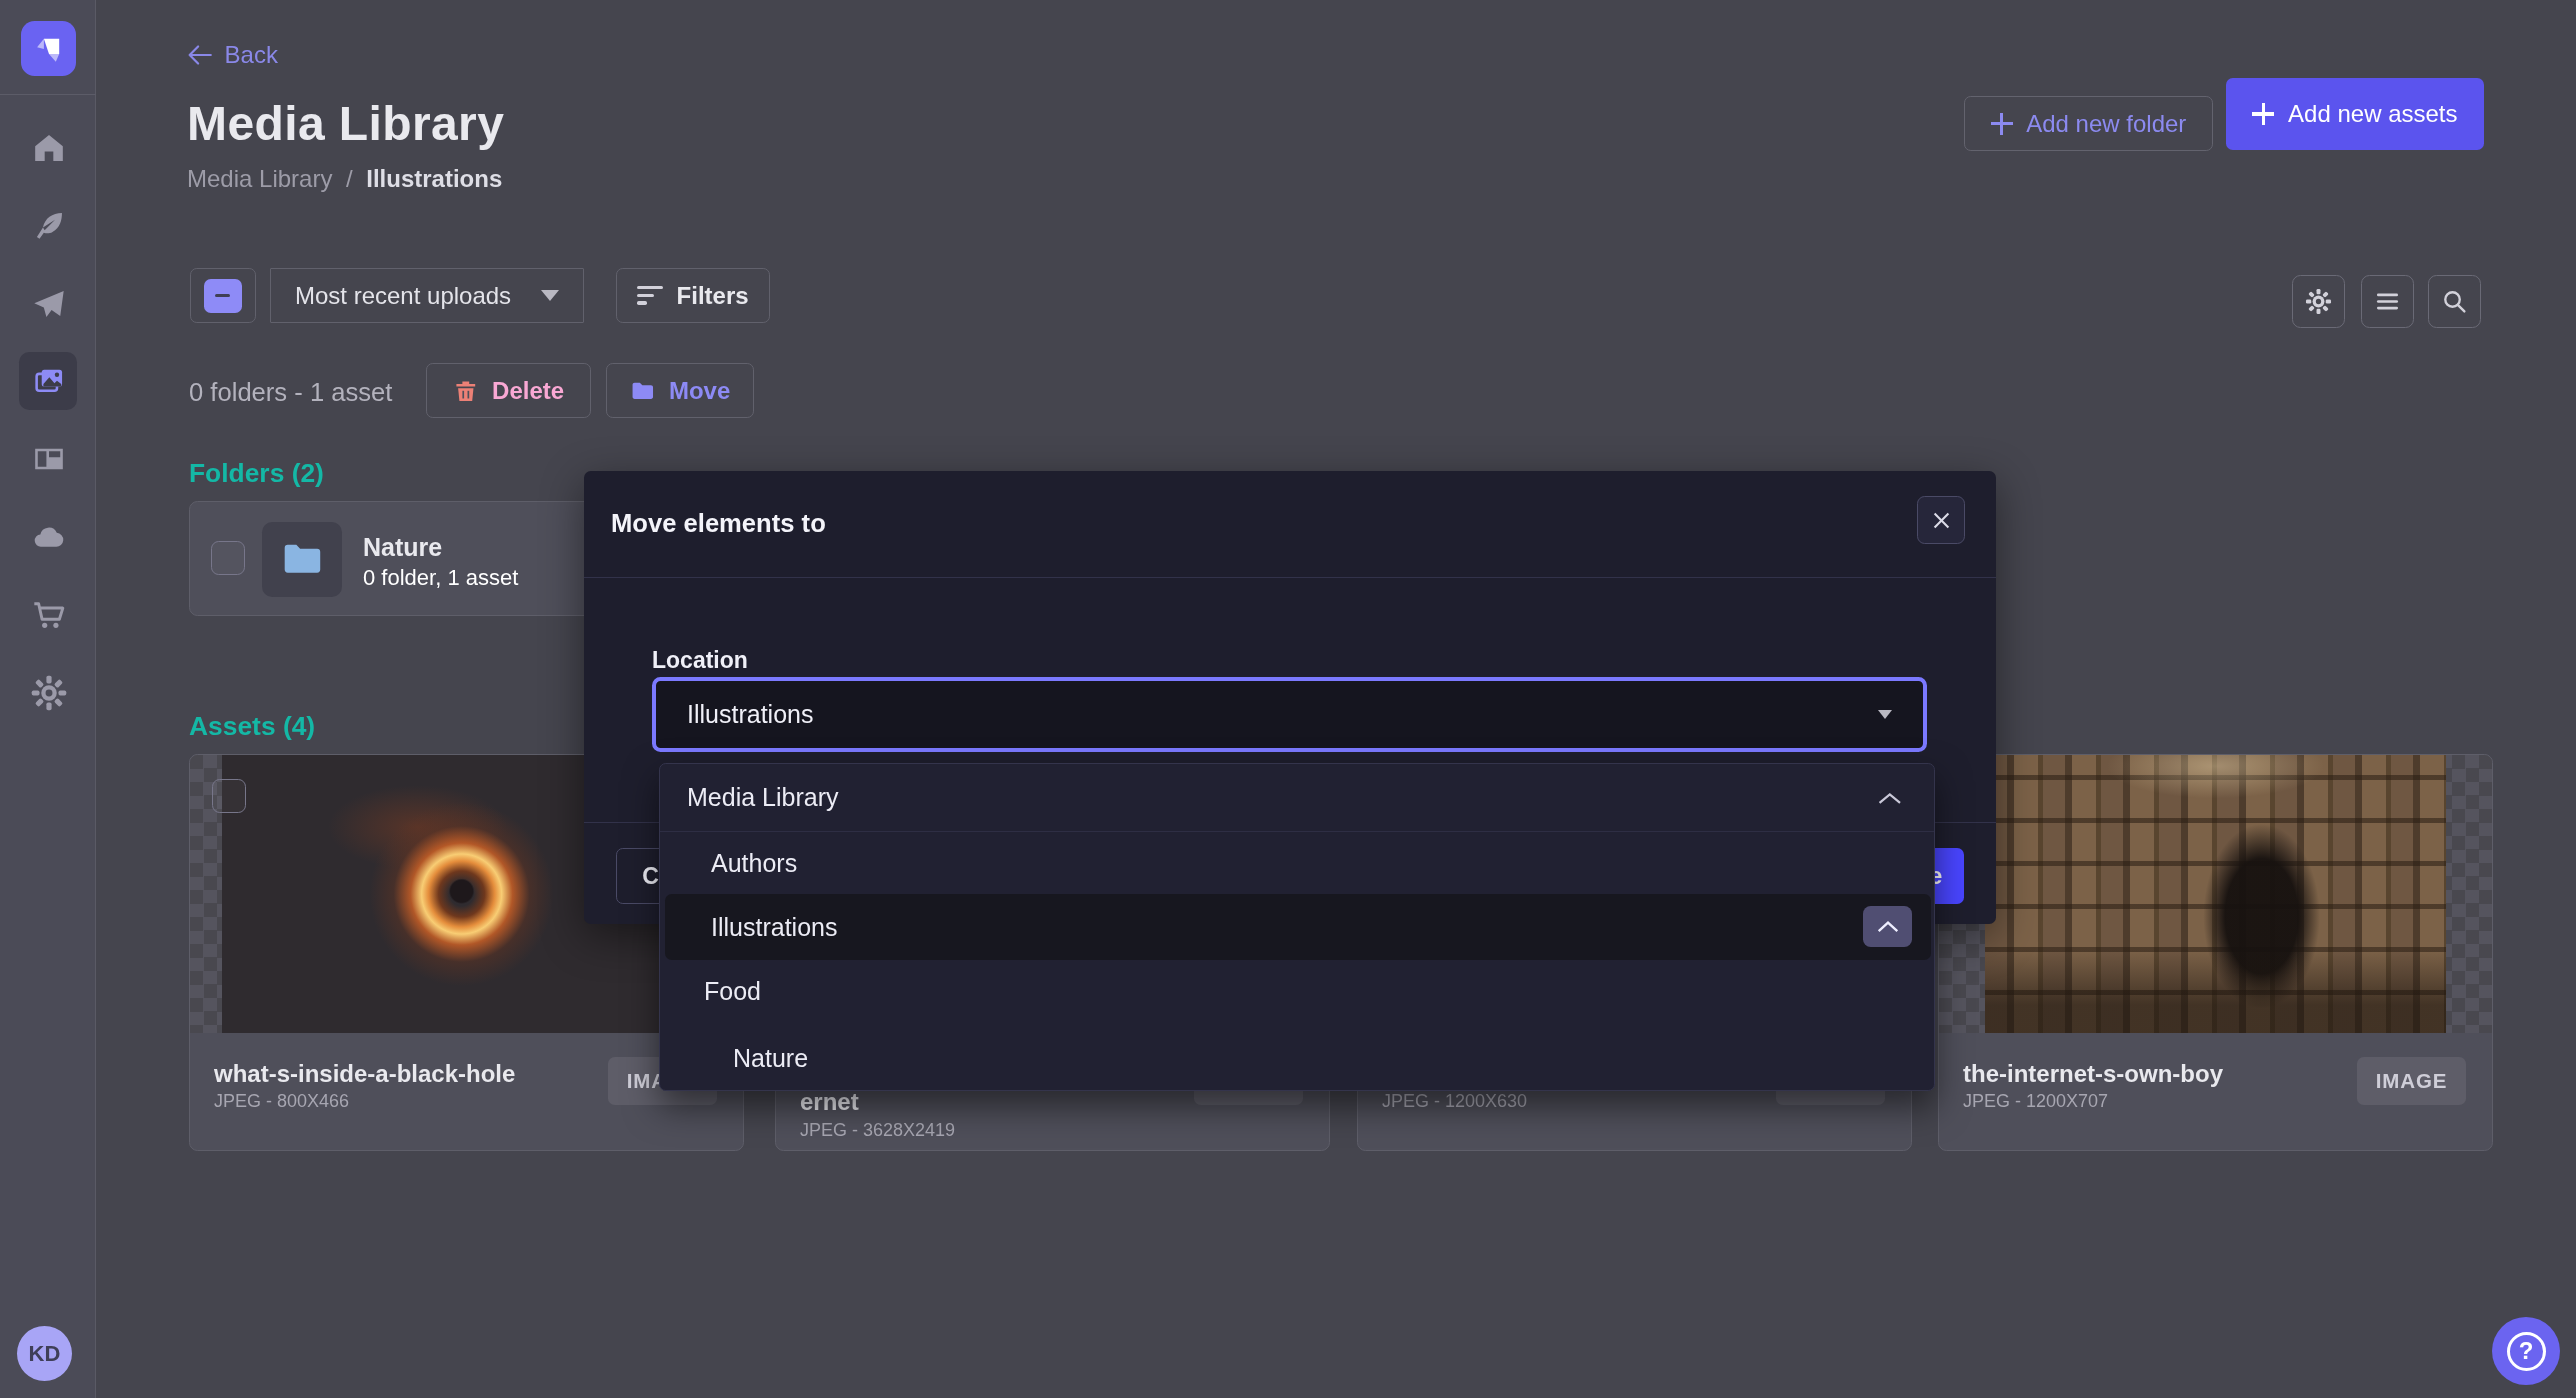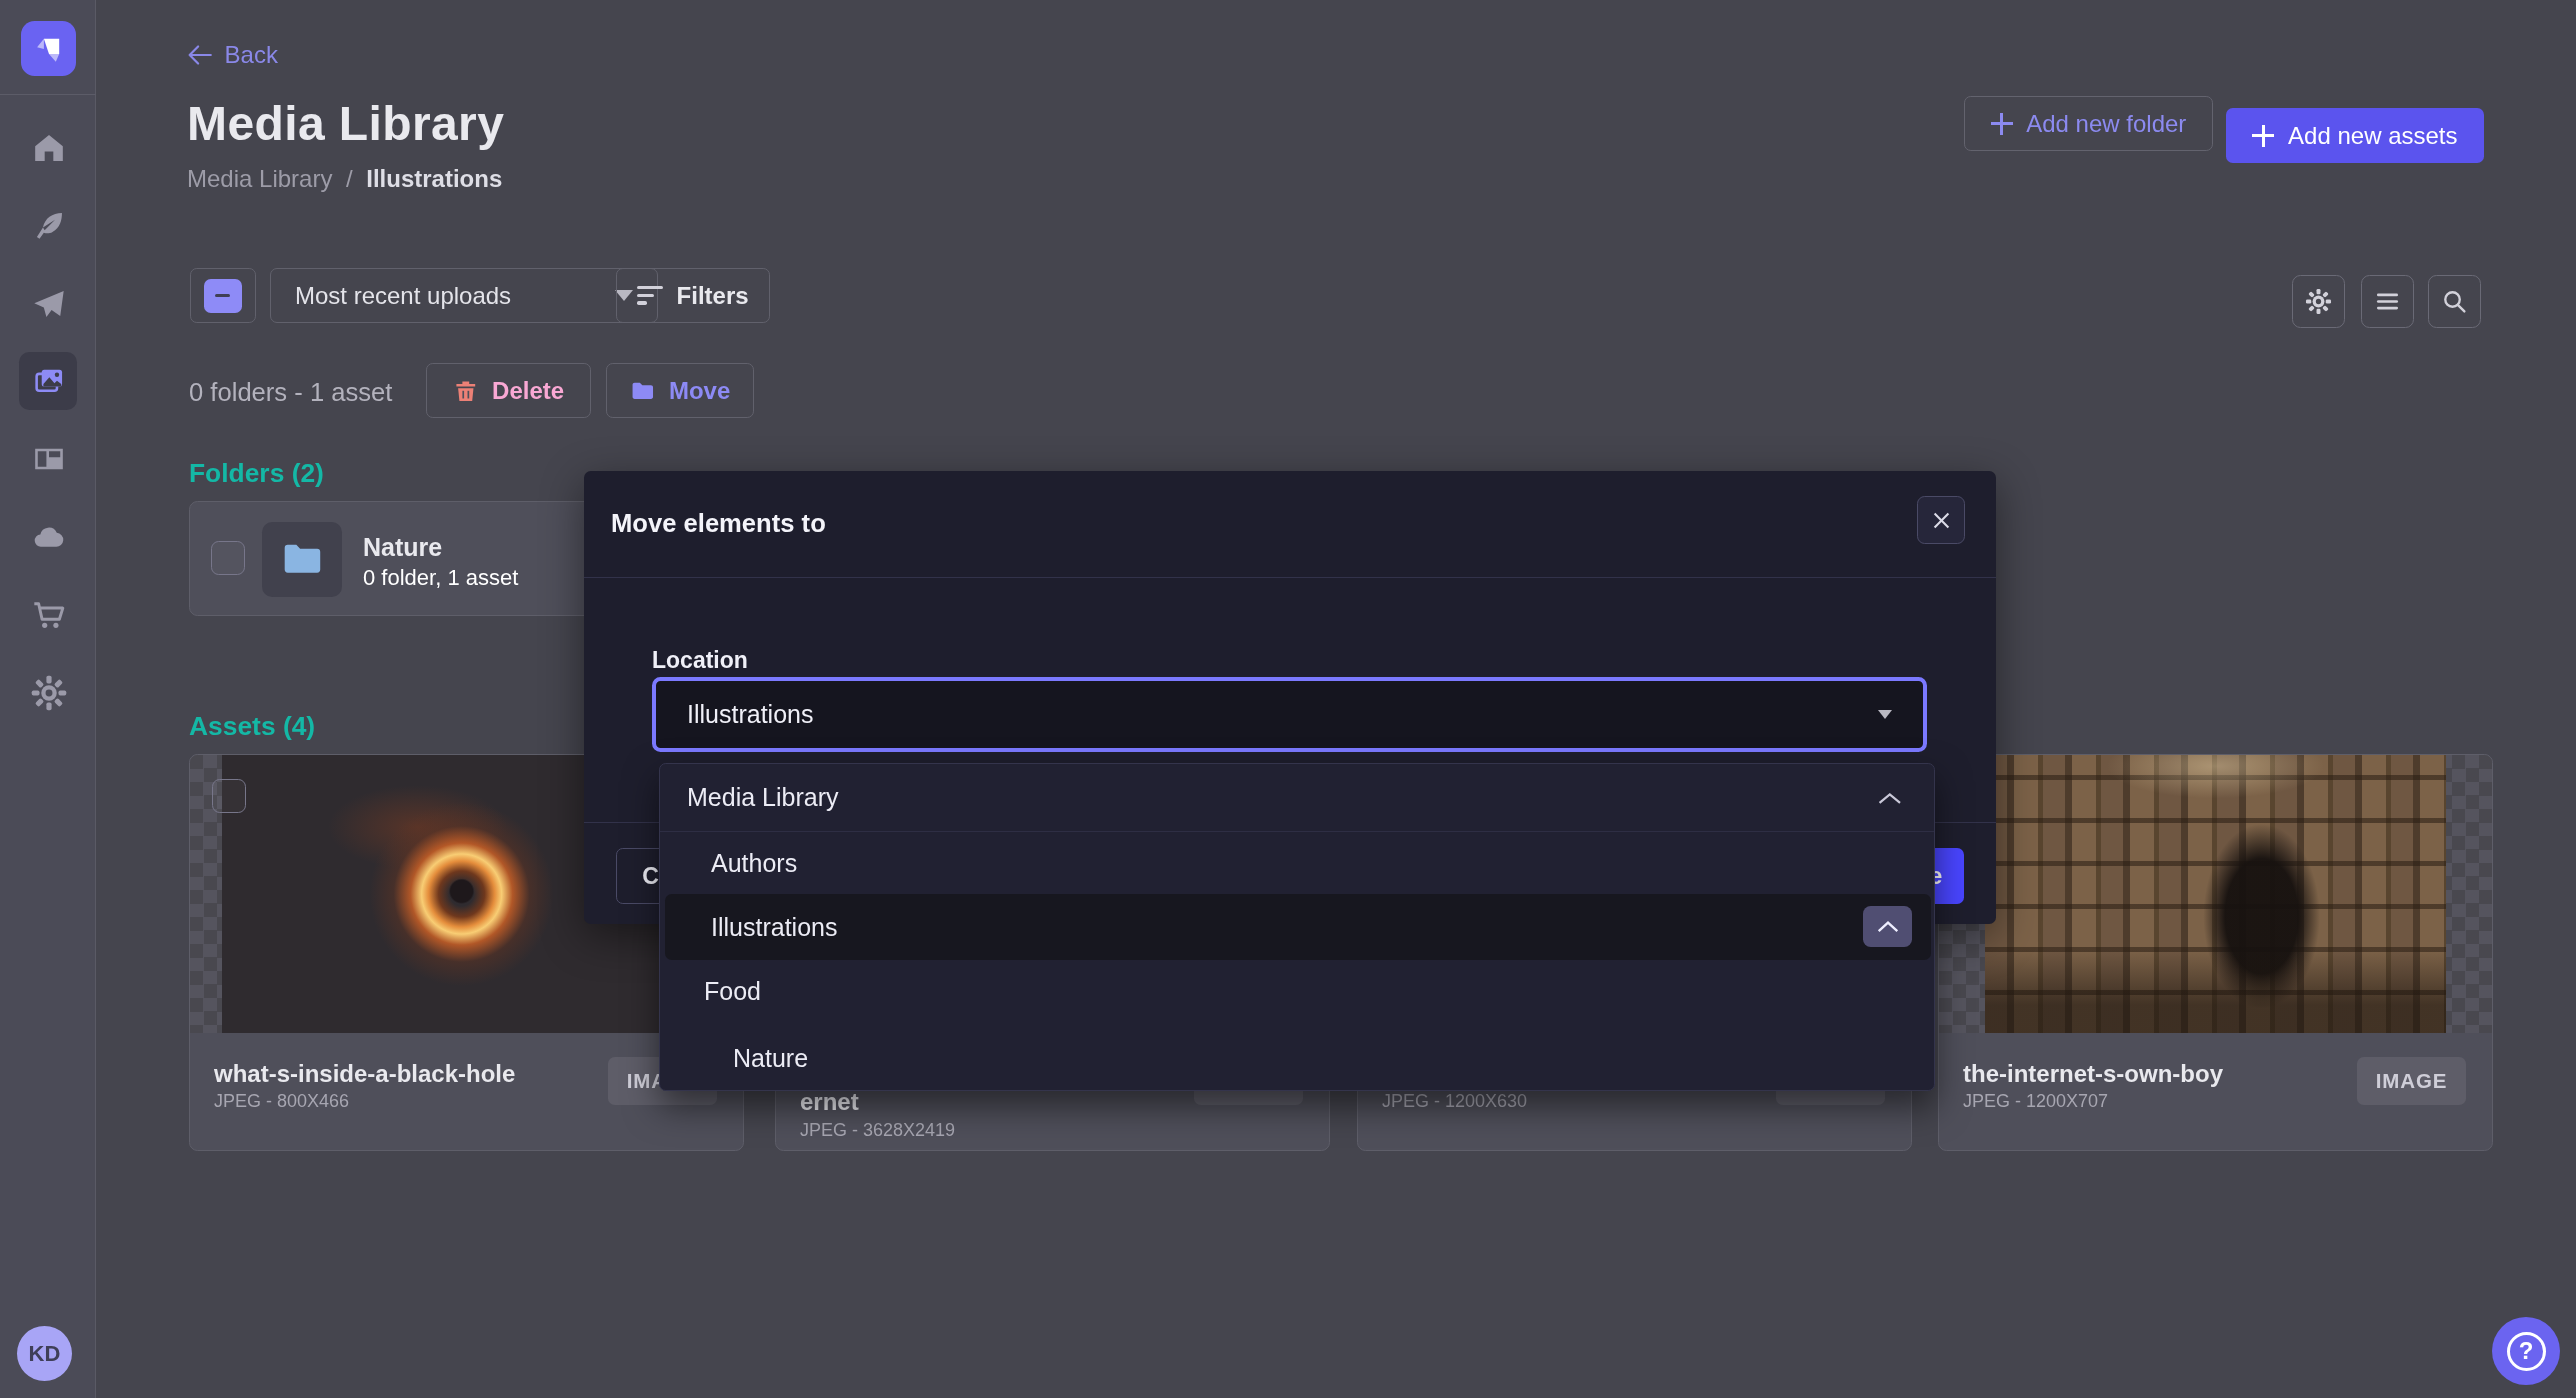--- a/index.html
+++ b/index.html
@@ -27,28 +27,28 @@
   .crumbs { left:187px; top:165px; font-size:24px; color:#9d9ca8; display:flex; gap:13.6px; }
   .crumbs .cur { color:#dededs; color:#dedee6; font-weight:bold; }
   .btn { display:flex; align-items:center; justify-content:center; gap:13.6px; border-radius:6.8px; font-size:24px; cursor:pointer; }
   .btn-outline { border:0.9px solid #63636e; color:#8c8af0; background:transparent; }
   .btn-primary { background:#5b54ee; color:#fff; }
   .plus { width:22px; height:22px; position:relative; }
   .plus::before,.plus::after { content:""; position:absolute; background:currentColor; }
   .plus::before { left:9.4px; top:0; width:3.4px; height:22px; }
   .plus::after  { left:0; top:9.4px; width:22px; height:3.4px; }
   .add-folder { left:1964px; top:96px; width:249px; height:55px;align-items:center; }
-  .add-assets { left:2226px; top:108px; width:258px; height:55px; }
+  .add-assets { left:2226px; top:78px; width:258px; height:72px; }
 
   
   .selall { left:190px; top:268px; width:66px; height:55px; border:0.9px solid #61616c; border-radius:6.8px;
             display:flex; align-items:center; justify-content:center; }
   .selall .box { width:38px; height:34px; background:#8e8bf7; border-radius:6.8px; position:relative; }
   .selall .box::after { content:""; position:absolute; left:11px; top:15.4px; width:15.4px; height:3.4px; background:#3f3f55; border-radius:1.7px; }
-  .sort { left:270px; top:268px; width:388px; height:55px; border:0.9px solid #61616c; border-radius:7px;
+  .sort { left:270px; top:268px; width:314px; height:55px; border:0.9px solid #61616c; border-radius:1px;
           display:flex; align-items:center; padding:0 24px; color:#e4e4ea; font-size:24px; cursor:pointer; }
   .caret { width:0; height:0; border-left:9.4px solid transparent; border-right:9.4px solid transparent;
            border-top:11px solid #b9b8c2; margin-left:auto; }
   .filters { left:616px; top:268px; width:154px; height:55px; border:0.9px solid #61616c; border-radius:6.8px;
              color:#e9e9ee; font-weight:bold; }
   .flt-ic { width:25.6px; height:19px; position:relative; }
   .flt-ic i { position:absolute; left:0; height:3.4px; background:#d2d1da; border-radius:1.7px; display:block; }
   .flt-ic i:nth-child(1){ top:0; width:25.6px; } .flt-ic i:nth-child(2){ top:7.7px; width:17px; } .flt-ic i:nth-child(3){ top:15.4px; width:9.4px; }
   .sq-btn { top:275px; width:53px; height:53px; border:0.9px solid #6a6a76; border-radius:8.5px;
             display:flex; align-items:center; justify-content:center; cursor:pointer; }

